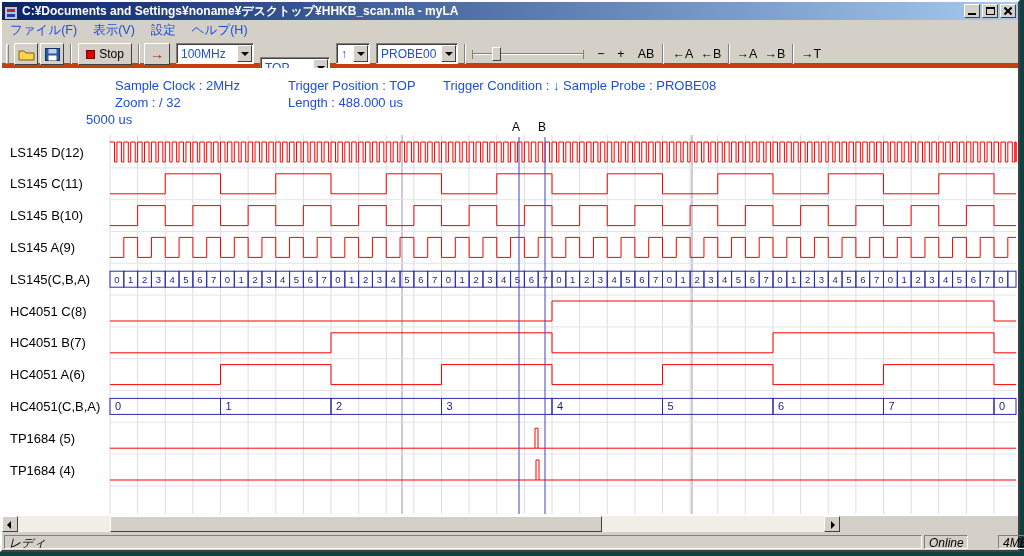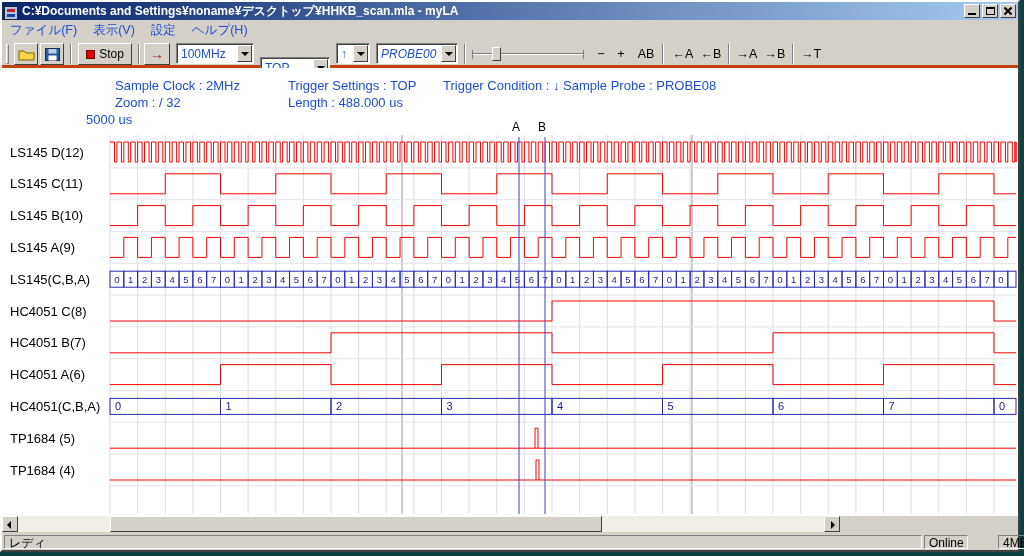--- a/index.html
+++ b/index.html
@@ -28,21 +28,21 @@
   .glyph-close::before { transform:rotate(45deg); }
   .glyph-close::after  { transform:rotate(-45deg); }
 
   
   .menubar { position:absolute; left:0; top:18px; width:1016px; height:20px;
              background:#d4d0c8; display:flex; align-items:center; }
   .menu-item { font-size:12.5px; padding:0 8px; line-height:20px; color:#1d4ed8; }
 
   
   .toolbar { position:absolute; left:0; top:38px; width:1016px; height:28px;
-             background:#d4d0c8; border-bottom:3px solid #c2410c; }
+             background:#d4d0c8; border-bottom:5px solid #c2410c; }
   .tb-grip { position:absolute; left:4px; top:4px; width:3px; height:20px;
              border:1px solid; border-color:#fff #808080 #808080 #fff; }
   .tb-sep { position:absolute; top:4px; width:2px; height:20px;
             border-left:1px solid #808080; border-right:1px solid #fff; }
   .tb-btn { position:absolute; top:3px; height:22px; background:#d4d0c8; border:1px solid;
             border-color:#fff #404040 #404040 #fff; display:flex; align-items:center;
             justify-content:center; font-size:12px; gap:4px; padding:0; }
   .tb-flat { position:absolute; top:4px; height:20px; background:transparent; border:none;
              font-size:12.5px; color:#000; display:flex; align-items:center; justify-content:center; padding:0; }
   .stop-square { width:9px; height:9px; background:#e00000; border:1px solid #700; }
@@ -69,21 +69,21 @@
   
   .hscroll { position:absolute; left:0; top:514px; width:838px; height:16px; background:#f0eee6; }
   .scroll-btn { position:absolute; top:0; width:16px; height:16px; background:#d4d0c8;
                 border:1px solid; border-color:#fff #404040 #404040 #fff; padding:0; }
   .arr-left  { position:absolute; left:4px; top:4px; border:4px solid transparent; border-right-color:#000; border-left-width:0; }
   .arr-right { position:absolute; left:6px; top:4px; border:4px solid transparent; border-left-color:#000; border-right-width:0; }
   .scroll-thumb { position:absolute; left:108px; top:0; width:492px; height:16px; background:#d4d0c8;
                   border:1px solid; border-color:#fff #404040 #404040 #fff; }
 
   
-  .statusbar { position:absolute; left:0; top:532px; width:880px; height:16px; background:#d4d0c8; }
+  .statusbar { position:absolute; left:0; top:532px; width:880px; height:16px; background:#d4d0c8;font-style:italic; }
   .status-panel { position:absolute; top:1px; height:14px; border:1px solid; border-color:#808080 #fff #fff #808080;
                   font-size:12px; line-height:12px; padding:1px 4px; color:#000; white-space:nowrap; }
 </style>
 </head>
 <body>
 
 <div class="window">
 
   <div class="titlebar">
     <div class="app-icon"></div>
@@ -142,21 +142,21 @@
       <span class="combo-arrow"></span>
     </div>
     <div class="combo" style="left:258px;width:70px;margin-top:14px;">
       <span class="combo-val">TOP</span>
       <span class="combo-arrow"></span>
     </div>
     <div class="combo" style="left:334px;width:34px;">
       <span class="combo-val">↑</span>
       <span class="combo-arrow"></span>
     </div>
-    <div class="combo" style="left:374px;width:82px;font-style:italic;">
+    <div class="combo" style="left:374px;width:82px;">
       <span class="combo-val">PROBE00</span>
       <span class="combo-arrow"></span>
     </div>
 
     <div class="tb-sep" style="left:462px;"></div>
 
     <div class="slider">
       <div class="slider-track"></div>
       <div class="slider-thumb"></div>
     </div>
@@ -169,21 +169,21 @@
     <button class="tb-flat" style="left:696px;width:26px;">←B</button>
     <div class="tb-sep" style="left:726px;"></div>
     <button class="tb-flat" style="left:732px;width:26px;">→A</button>
     <button class="tb-flat" style="left:760px;width:26px;">→B</button>
     <div class="tb-sep" style="left:790px;"></div>
     <button class="tb-flat" style="left:796px;width:26px;">→T</button>
   </div>
 
   <div class="client">
     <span class="info-label" style="left:113px;top:10px;">Sample Clock : 2MHz</span>
-    <span class="info-label" style="left:286px;top:10px;">Trigger Settings : TOP</span>
+    <span class="info-label" style="left:286px;top:10px;">Trigger Position : TOP</span>
     <span class="info-label" style="left:441px;top:10px;">Trigger Condition : ↓</span>
     <span class="info-label" style="left:561px;top:10px;">Sample Probe : PROBE08</span>
     <span class="info-label" style="left:113px;top:27px;">Zoom : /  32</span>
     <span class="info-label" style="left:286px;top:27px;">Length : 488.000 us</span>
     <span class="info-label" style="left:84px;top:44px;">5000 us</span>
 
     <svg id="wave-svg" width="1016" height="400">
         <line x1="108.00" y1="19" x2="108.00" y2="398" stroke="#dcdce4"></line>
         <line x1="135.63" y1="19" x2="135.63" y2="398" stroke="#dcdce4"></line>
         <line x1="163.25" y1="19" x2="163.25" y2="398" stroke="#dcdce4"></line>

